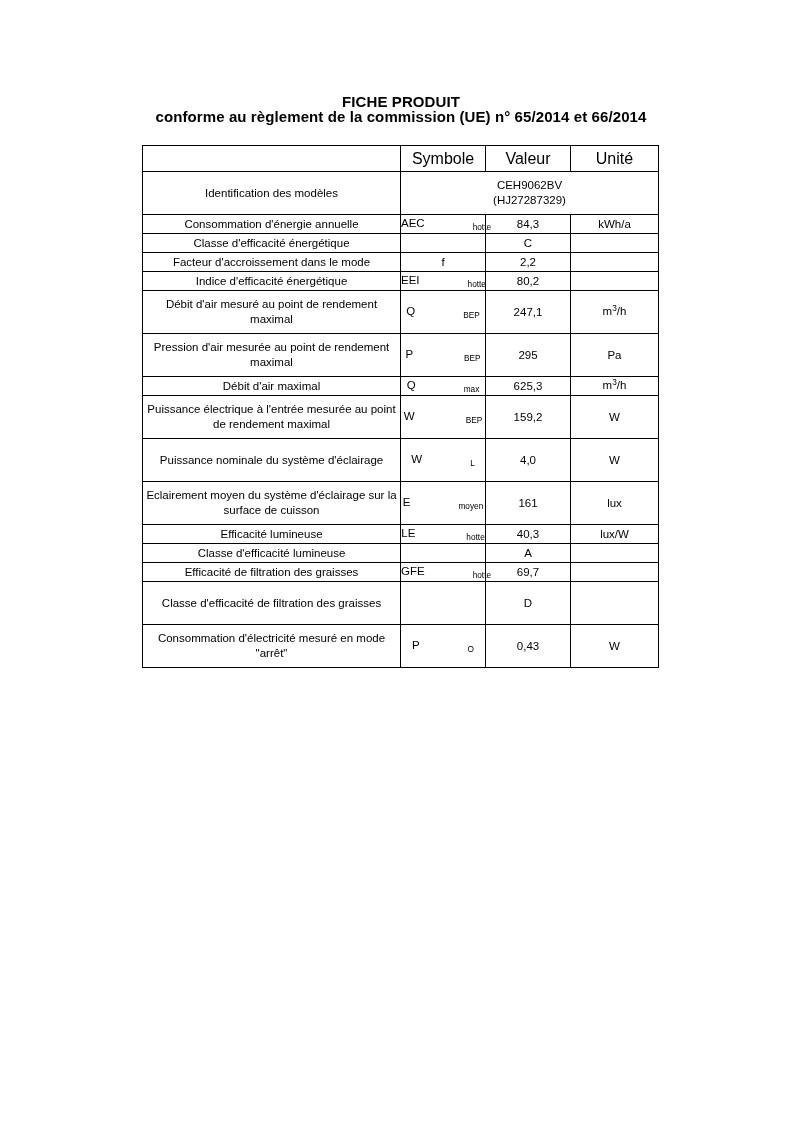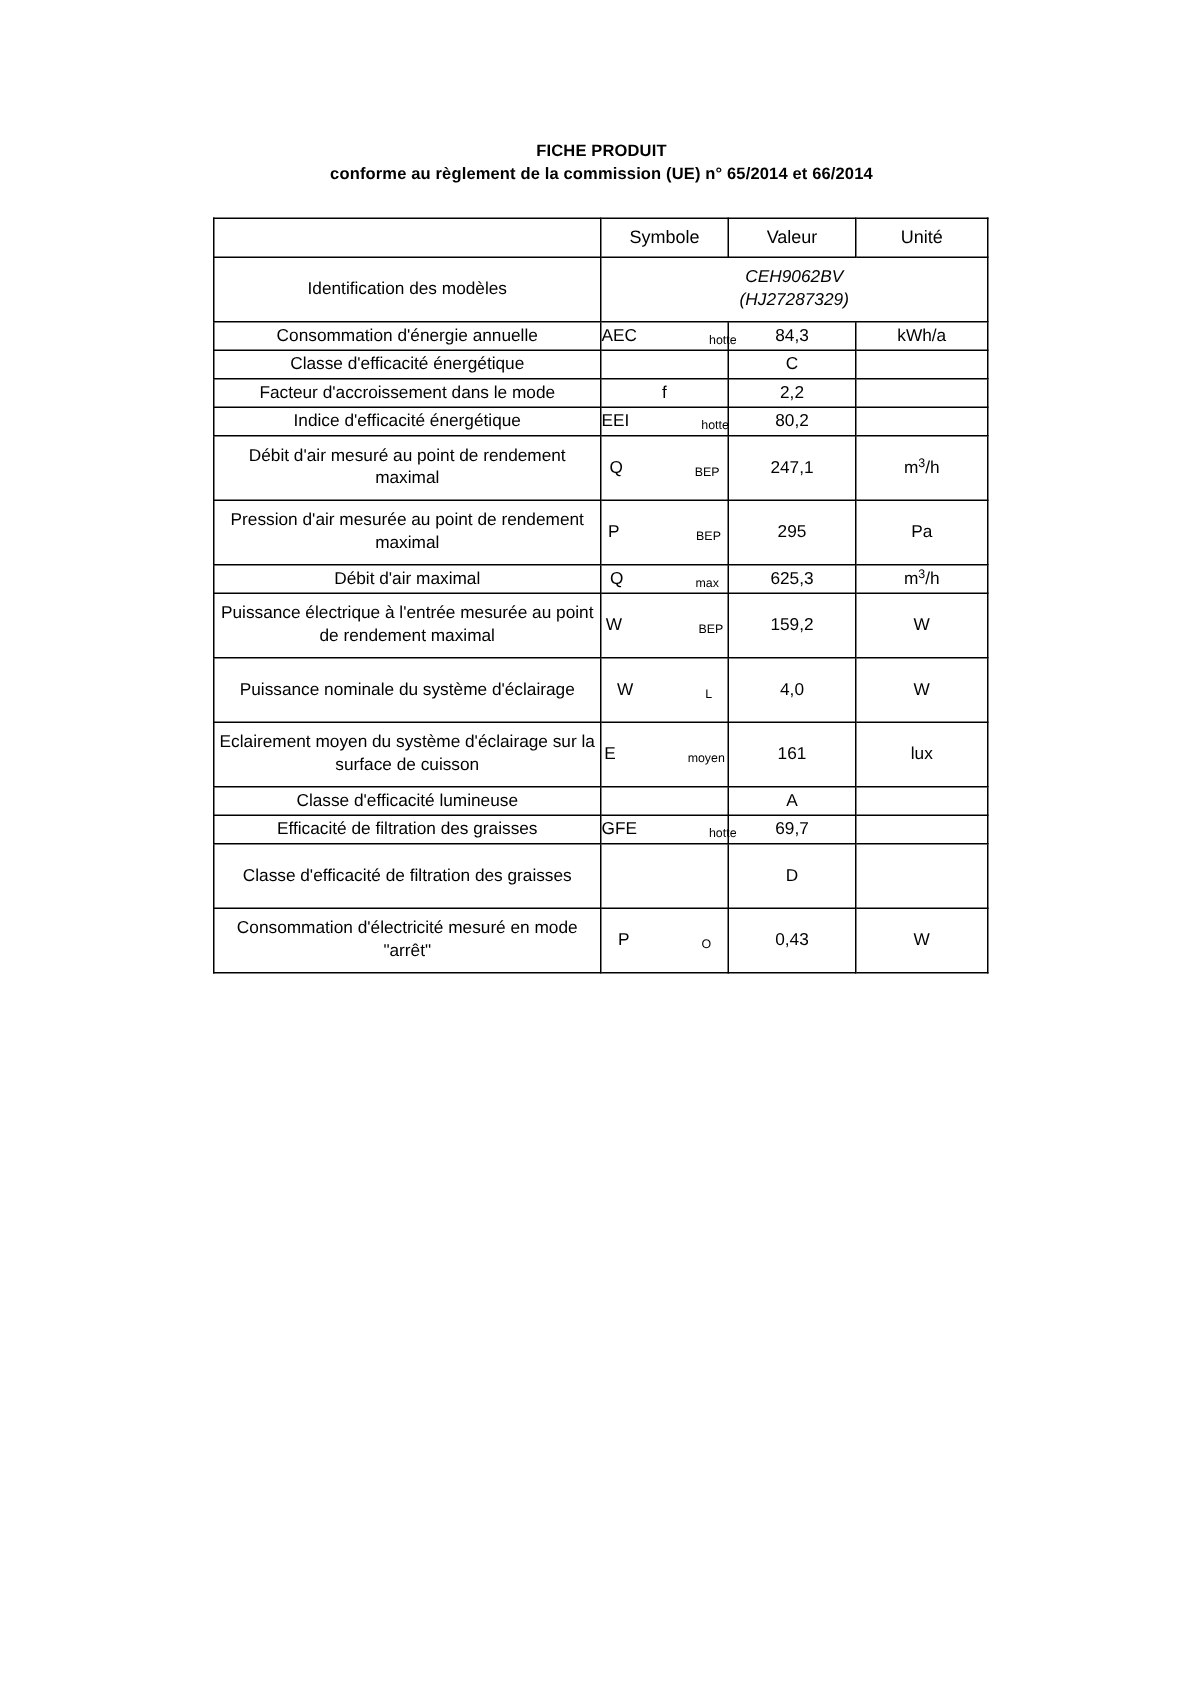--- a/index.html
+++ b/index.html
@@ -25,21 +25,21 @@
     height: 1134px;
     background: #ffffff;
   }
 
   .doc-title {
     position: absolute;
     left: 0;
     top: 94px;
     width: 802px;
     text-align: center;
-    font-size: 11px;
+    font-size: 15px;
     font-weight: bold;
     letter-spacing: 0.1px;
     line-height: 15px;
   }
   .doc-title .line1 { display: block; }
   .doc-title .line2 { display: block; }
 
   table.fiche {
     position: absolute;
     left: 142px;
@@ -72,31 +72,30 @@
     text-align: center;
     padding: 2px 3px;
   }
   td.blank {
     padding: 2px 3px;
   }
 
   tr.head td {
     text-align: center;
     padding: 3px 3px 4px 3px;
-    font-size: 12px;
+    font-size: 16px;
   }
   tr.head td.head-empty {
     border-left: 1px solid #000000;
   }
 
   td.model {
     text-align: center;
     padding: 3px 3px 4px 3px;
     line-height: 15px;
-    font-style: italic;
   }
   td.model .m1 { display: block; }
   td.model .m2 { display: block; }
 
   tr.r1 td { height: 18px; }
   tr.r2 td { height: 36px; }
   tr.r2 td.label { padding-top: 3px; padding-bottom: 3px; }
 
   sub {
     font-size: 0.72em;
@@ -199,20 +198,26 @@
           <td class="val">4,0</td>
           <td class="unit"><span>W</span></td>
         </tr>
         <tr class="r2">
           <td class="label">Eclairement moyen du système d'éclairage sur la surface de cuisson</td>
           <td class="sym"><span>E</span><sub>moyen</sub></td>
           <td class="val">161</td>
           <td class="unit"><span>lux</span></td>
         </tr>
         <tr class="r1">
+          <td class="label">Efficacité lumineuse</td>
+          <td class="sym"><span>LE</span><span class="gap"></span><sub>hotte</sub></td>
+          <td class="val">40,3</td>
+          <td class="unit"><span>lux/W</span></td>
+        </tr>
+        <tr class="r1">
           <td class="label">Classe d'efficacité lumineuse</td>
           <td class="sym blank"></td>
           <td class="val">A</td>
           <td class="unit blank"></td>
         </tr>
         <tr class="r1">
           <td class="label">Efficacité de filtration des graisses</td>
           <td class="sym"><span>GFE</span><sub>hotte</sub></td>
           <td class="val">69,7</td>
           <td class="unit blank"></td>

